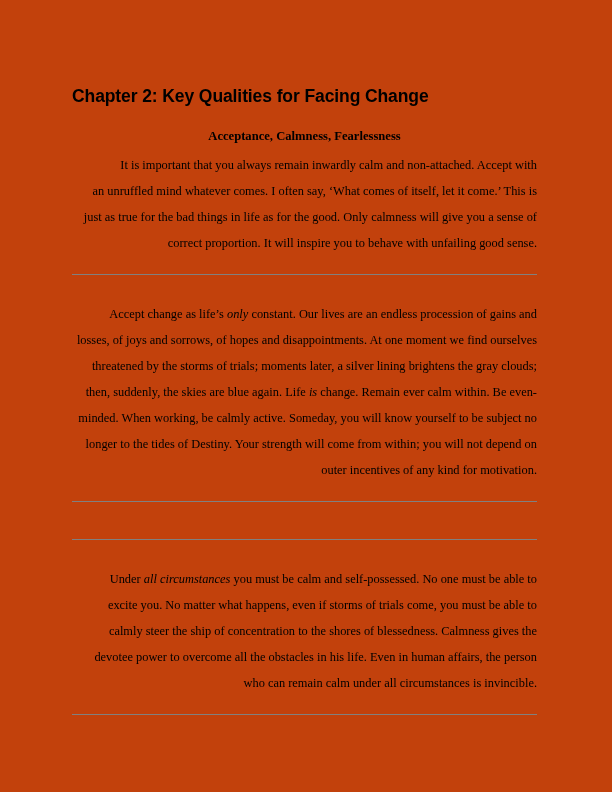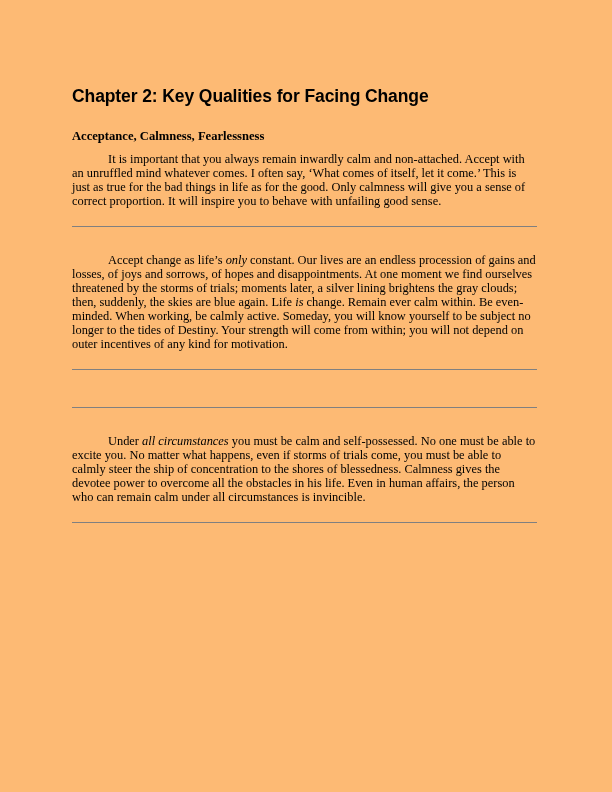--- a/index.html
+++ b/index.html
@@ -38,25 +38,26 @@
     margin: 0;
     padding-top: 86px;
   }
   .section-heading {
     font-family: "Liberation Serif", "DejaVu Serif", serif;
     font-weight: bold;
     font-size: 12.6px;
     line-height: 1.2;
     margin: 0;
     padding-top: 22px;
+    text-align: center;
   }
   .para {
     font-size: 12.4px;
-    line-height: 14px;
-    text-align: left;
+    line-height: 26px;
+    text-align: right;
     margin: 0;
     text-indent: 36px;
     padding-top: 7px;
   }
   .para.first {
     padding-top: 8px;
   }
   .para em {
   }
   .block {
@@ -73,21 +74,21 @@
     border-top: 1px solid #808080;
     margin: 0;
   }
   .clipped {
     overflow: hidden;
   }
 </style>
 </head>
 <body style="color: rgb(0, 0, 0);">
 
-<div class="page" style="background: #fdba74;">
+<div class="page" style="background: #c2410c;">
   <div class="content">
 
     <h1 class="chapter-title">Chapter 2: Key Qualities for Facing Change</h1>
 
     <h2 class="section-heading">Acceptance, Calmness, Fearlessness</h2>
 
     <div class="block">
       <p class="para first">It is important that you always remain inwardly calm and non-attached. Accept with an unruffled mind whatever comes. I often say, ‘What comes of itself, let it come.’ This is just as true for the bad things in life as for the good. Only calmness will give you a sense of correct proportion. It will inspire you to behave with unfailing good sense.</p>
     </div>
 

